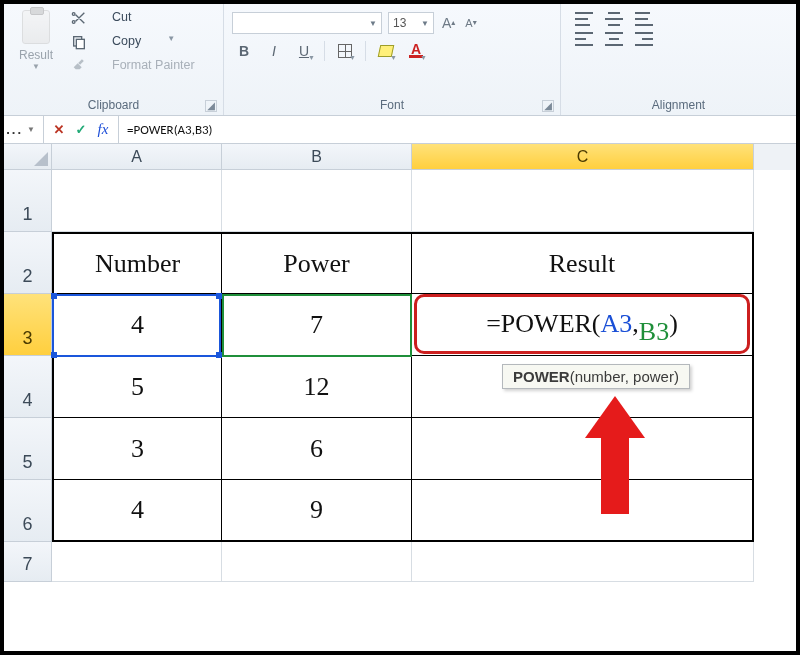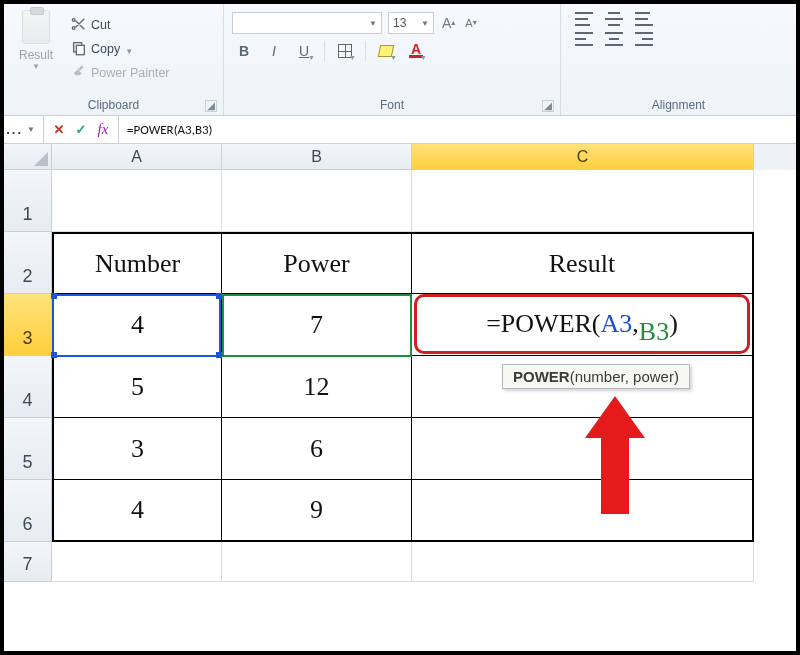--- a/index.html
+++ b/index.html
@@ -61,21 +61,21 @@
     position: relative; opacity: .55;
   }
   .paste-icon::before{
     content:""; position:absolute; top:-4px; left:7px;
     width:12px; height:6px;
     background:#c0c0c0; border:1px solid #a0a0a0; border-radius:2px;
   }
   .paste-lbl { font-size: 12px; margin-top: 4px; color:#9aa3ac;}
   .paste-dd { font-size: 8px; color:#9aa3ac; }
   .clip-side { display: flex; flex-direction: column; gap: 2px; padding-top:2px; }
-  .clip-item { display: flex; align-items: flex-end; gap: 3px; font-size: 12.5px; color:#3b4b5c; height:22px; padding:0 4px;}
+  .clip-item { display: flex; align-items: flex-start; gap: 24px; font-size: 12.5px; color:#3b4b5c; height:22px; padding:0 4px;}
   .clip-item.disabled { color:#a8b0b9; }
   .ico { width:18px; height:16px; display:inline-flex; align-items:center; justify-content:center; }
   .scissors svg, .brush svg, .copy svg { width:16px; height:16px; }
 
   
   .font-main { display:flex; flex-direction:column; gap:6px; padding-top:4px; width:320px;}
   .font-row { display:flex; align-items:center; gap:6px; }
   .combo {
     height:22px; border:1px solid #c7cfd8; background:#fff;
     display:flex; align-items:center; justify-content:space-between;
@@ -114,21 +114,21 @@
   .namebox{
     width:40px; height:100%; border-right:1px solid #c7cfd8;
     display:flex; align-items:center; justify-content:flex-end;
     padding-right:6px; background:#fff; font-weight:bold; letter-spacing:2px; color:#333;
   }
   .namebox .dd{ font-weight:normal; font-size:8px; color:#777; margin-left:4px;}
   .f-btns{ display:flex; align-items:center; gap:0; padding:0 4px; border-right:1px solid #c7cfd8; height:100%; background:#fff;}
   .fbtn{ width:22px; height:100%; display:flex; align-items:center; justify-content:center;}
   .cancel-x{ color:#b32; font-weight:bold;}
   .accept-v{ color:#2a7; font-weight:bold;}
-  .fx{ font-style:italic; font-family: "Times New Roman", serif; font-size:15px; color:#a21caf;}
+  .fx{ font-style:italic; font-family: "Times New Roman", serif; font-size:15px; color:#1d4ed8;}
   .formula-input{
     flex:1; padding-left:8px; height:100%; display:flex; align-items:center;
     background:#fff; color:#111; font-family: Calibri, Arial, sans-serif;
   }
 
   
   .grid-area{ position:relative; height: calc(655px - 8px - 112px - 28px); overflow:hidden;}
   .colheads{ display:flex; height:26px; margin-left:48px; background:#eef2f6;}
   .colhead{
     border-right:1px solid #c7cfd8; border-bottom:1px solid #c7cfd8;
@@ -251,21 +251,21 @@
           <span>Copy</span>
           <span style="font-size:8px; color:#8a97a4; margin-left:2px;">▼</span>
         </div>
         <div class="clip-item disabled">
           <span class="ico brush">
             <svg viewBox="0 0 24 24">
                 <path fill="#b7bfc7" d="M4 14l6-6 6 6-3 3H7z"></path>
                 <rect x="13" y="2" width="4" height="8" fill="#b7bfc7" transform="rotate(45 15 6)"></rect>
               </svg>
           </span>
-          <span>Power Painter</span>
+          <span>Format Painter</span>
         </div>
       </div>
     </div>
     <div class="group-label">
       <span>Clipboard</span>
       <span class="launcher">◢</span>
     </div>
   </div>
 
   <div class="group">

